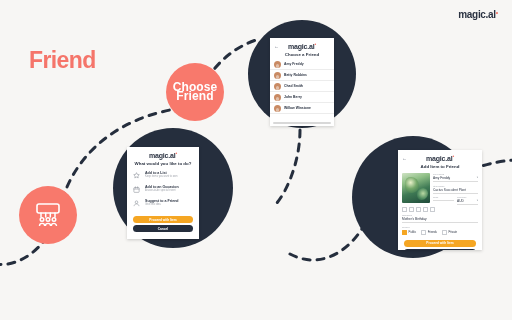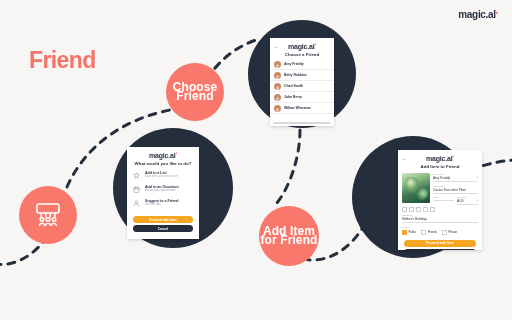--- a/index.html
+++ b/index.html
@@ -322,26 +322,20 @@
     </svg>
   </div>
 
   <div id="step-choose" class="step-circle">
     <div>
       <div>Choose</div>
       <div>Friend</div>
     </div>
   </div>
 
-  <div id="step-additem" class="step-circle">
-    <div>
-      <div>Add Item</div>
-      <div>for Friend</div>
-    </div>
-  </div>
 
   <div id="phone-1" class="phone">
     <div class="phone-top">
       <span style="font-size:5px;color:#6b7280;">←</span>
       <span class="ph-logo">
         <span>magic.al</span><span class="dot">•</span>
       </span>
       <span style="width:5px;"></span>
     </div>
     <div class="ph-title">Choose a Friend</div>

